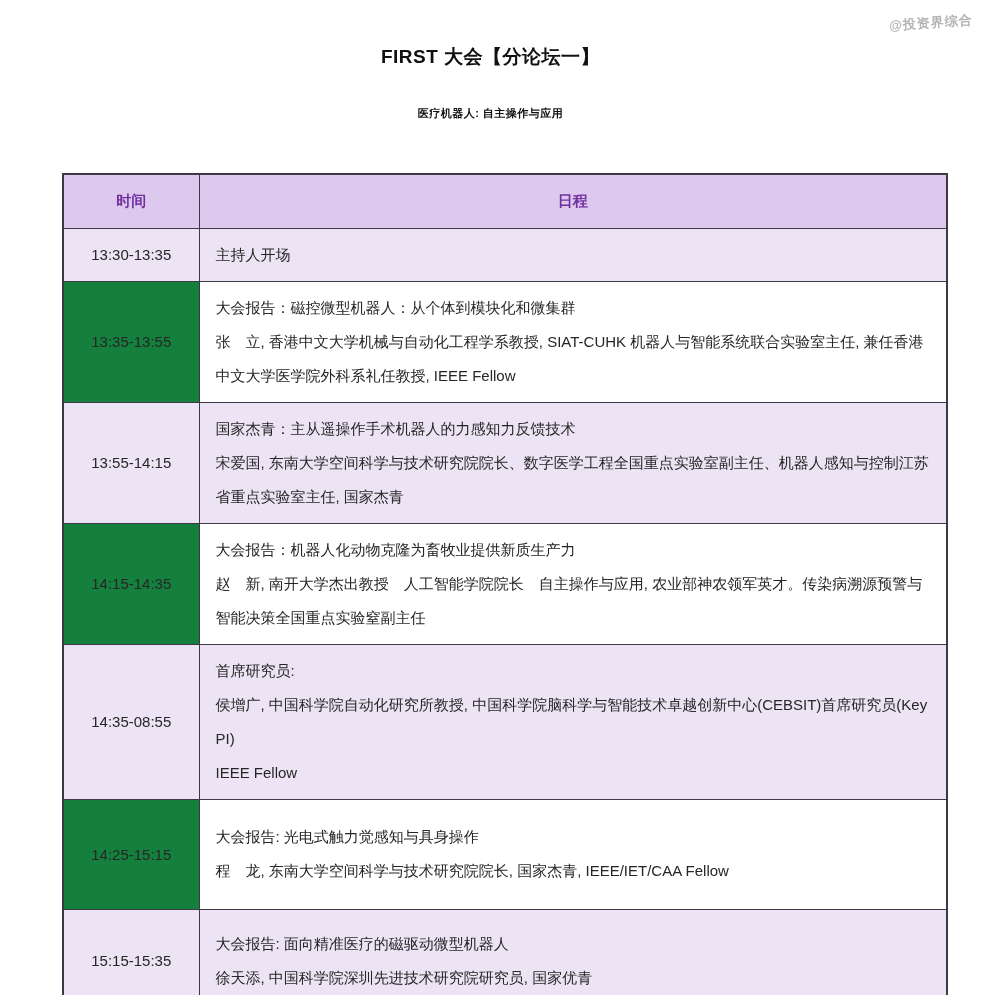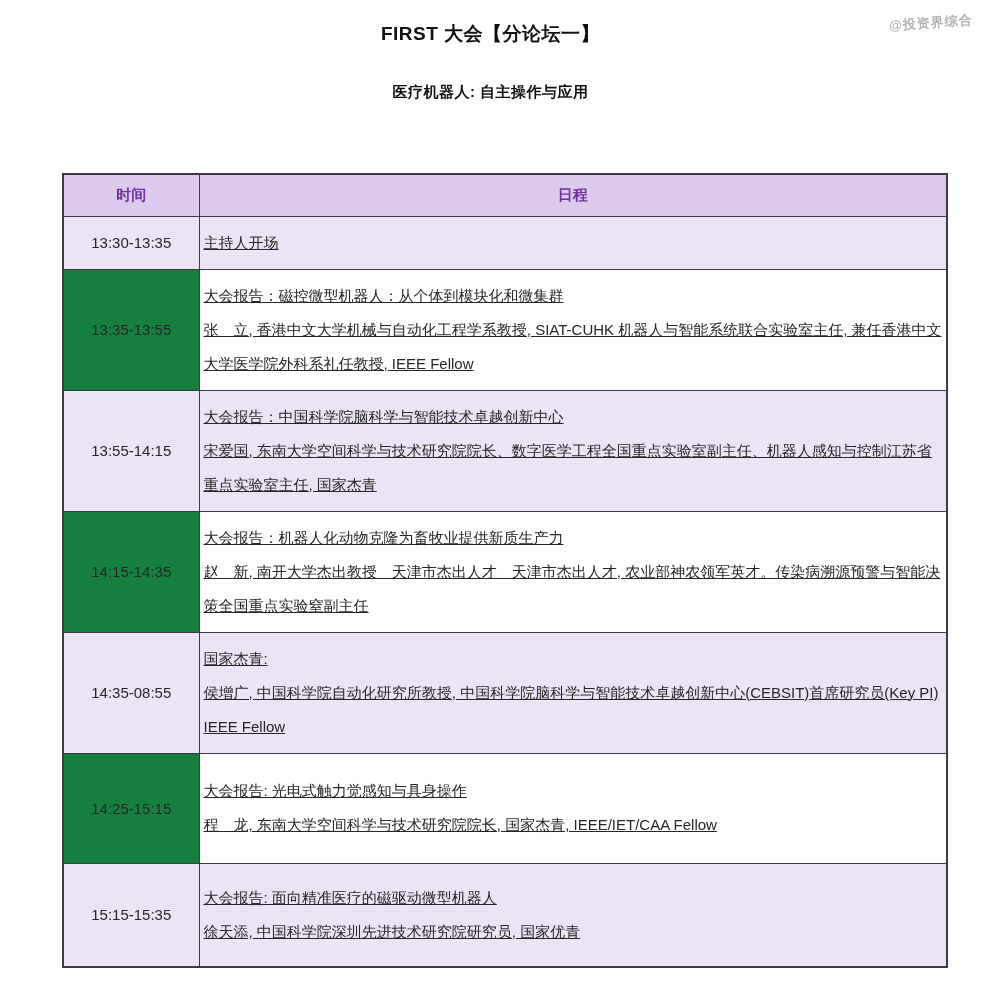--- a/index.html
+++ b/index.html
@@ -16,59 +16,59 @@
     width:981px;height:995px;position:relative;background:#ffffff;
     font-family:"Liberation Sans","DejaVu Sans",sans-serif;color:var(--text);
     overflow:hidden;
   }
   .watermark{
     position:absolute;top:14px;right:8px;
     font-size:13px;color:var(--watermark);
     transform:rotate(-4deg);font-weight:bold;letter-spacing:1px;
   }
   .title{
-    text-align:center;padding-top:21px;
+    text-align:center;padding-top:44px;
     font-size:19px;font-weight:bold;color:#111111;letter-spacing:0.5px;
   }
   .subtitle{
     text-align:center;margin-top:36px;
-    font-size:15px;font-weight:bold;color:#111111;letter-spacing:0.5px;
+    font-size:11px;font-weight:bold;color:#111111;letter-spacing:0.5px;
   }
   table.schedule{
     position:absolute;left:62px;top:173px;width:886px;
     border-collapse:collapse;table-layout:fixed;
     border:2px solid var(--border);
     font-size:15px;
   }
   .schedule th,.schedule td{
     border:1.5px solid var(--border);
     vertical-align:middle;
   }
   .schedule col.time-col{width:136px;}
-  .schedule thead tr{height:42px;font-family:Liberation Serif, serif;}
+  .schedule thead tr{height:54px;font-family:Liberation Serif, serif;}
   .schedule th{
     background:var(--header_bg);color:var(--header_text);
     font-weight:bold;text-align:center;font-size:15px;
   }
   .schedule td.host-cell{
     padding:4px 6px;background:#ffffff;font-size:15px;
   }
   .schedule tbody tr:nth-child(1){height:43px;}
   .schedule tbody tr:nth-child(2){height:55px;border-radius:7px;}
   .schedule tbody tr:nth-child(3){height:115px;}
   .schedule tbody tr:nth-child(4){height:110px;}
   .schedule tbody tr:nth-child(5){height:100px;}
   .schedule tbody tr:nth-child(6){height:110px;}
   .schedule tbody tr:nth-child(7){height:104px;}
   .schedule tbody tr:nth-child(8){height:111px;}
   .schedule td.time-cell{
     text-align:center;font-size:15px;background:#15803d;
   }
   .schedule td.agenda-cell{
-    padding:9px 4px;line-height:34px;background:#ffffff;text-decoration:underline;
+    padding:9px 16px;line-height:34px;background:#ffffff;
   }
   .schedule tr.shaded td{background:var(--row_shade);}
   .agenda-line{margin:0;}
 </style>
 </head>
 <body>
 
 <div class="watermark">@投资界综合</div>
 
 <div class="title">FIRST 大会【分论坛一】</div>
@@ -95,35 +95,35 @@
       <tr>
         <td class="time-cell">13:35-13:55</td>
         <td class="agenda-cell">
           <div class="agenda-line">大会报告：磁控微型机器人：从个体到模块化和微集群</div>
           <div class="agenda-line">张　立, 香港中文大学机械与自动化工程学系教授, SIAT-CUHK 机器人与智能系统联合实验室主任, 兼任香港中文大学医学院外科系礼任教授, IEEE Fellow</div>
         </td>
       </tr>
       <tr class="shaded">
         <td class="time-cell">13:55-14:15</td>
         <td class="agenda-cell">
-          <div class="agenda-line">大会报告：中国科学院脑科学与智能技术卓越创新中心</div>
+          <div class="agenda-line">国家杰青：主从遥操作手术机器人的力感知力反馈技术</div>
           <div class="agenda-line">宋爱国, 东南大学空间科学与技术研究院院长、数字医学工程全国重点实验室副主任、机器人感知与控制江苏省重点实验室主任, 国家杰青</div>
         </td>
       </tr>
       <tr>
         <td class="time-cell">14:15-14:35</td>
         <td class="agenda-cell">
           <div class="agenda-line">大会报告：机器人化动物克隆为畜牧业提供新质生产力</div>
-          <div class="agenda-line">赵　新, 南开大学杰出教授　天津市杰出人才　天津市杰出人才, 农业部神农领军英才。传染病溯源预警与智能决策全国重点实验窒副主任</div>
+          <div class="agenda-line">赵　新, 南开大学杰出教授　人工智能学院院长　自主操作与应用, 农业部神农领军英才。传染病溯源预警与智能决策全国重点实验窒副主任</div>
         </td>
       </tr>
       <tr class="shaded">
         <td class="time-cell">14:35-08:55</td>
         <td class="agenda-cell">
-          <div class="agenda-line">国家杰青:</div>
+          <div class="agenda-line">首席研究员:</div>
           <div class="agenda-line">侯增广, 中国科学院自动化研究所教授, 中国科学院脑科学与智能技术卓越创新中心(CEBSIT)首席研究员(Key PI)</div>
           <div class="agenda-line">IEEE Fellow</div>
         </td>
       </tr>
       <tr>
         <td class="time-cell">14:25-15:15</td>
         <td class="agenda-cell">
           <div class="agenda-line">大会报告: 光电式触力觉感知与具身操作</div>
           <div class="agenda-line">程　龙, 东南大学空间科学与技术研究院院长, 国家杰青, IEEE/IET/CAA Fellow</div>
         </td>

